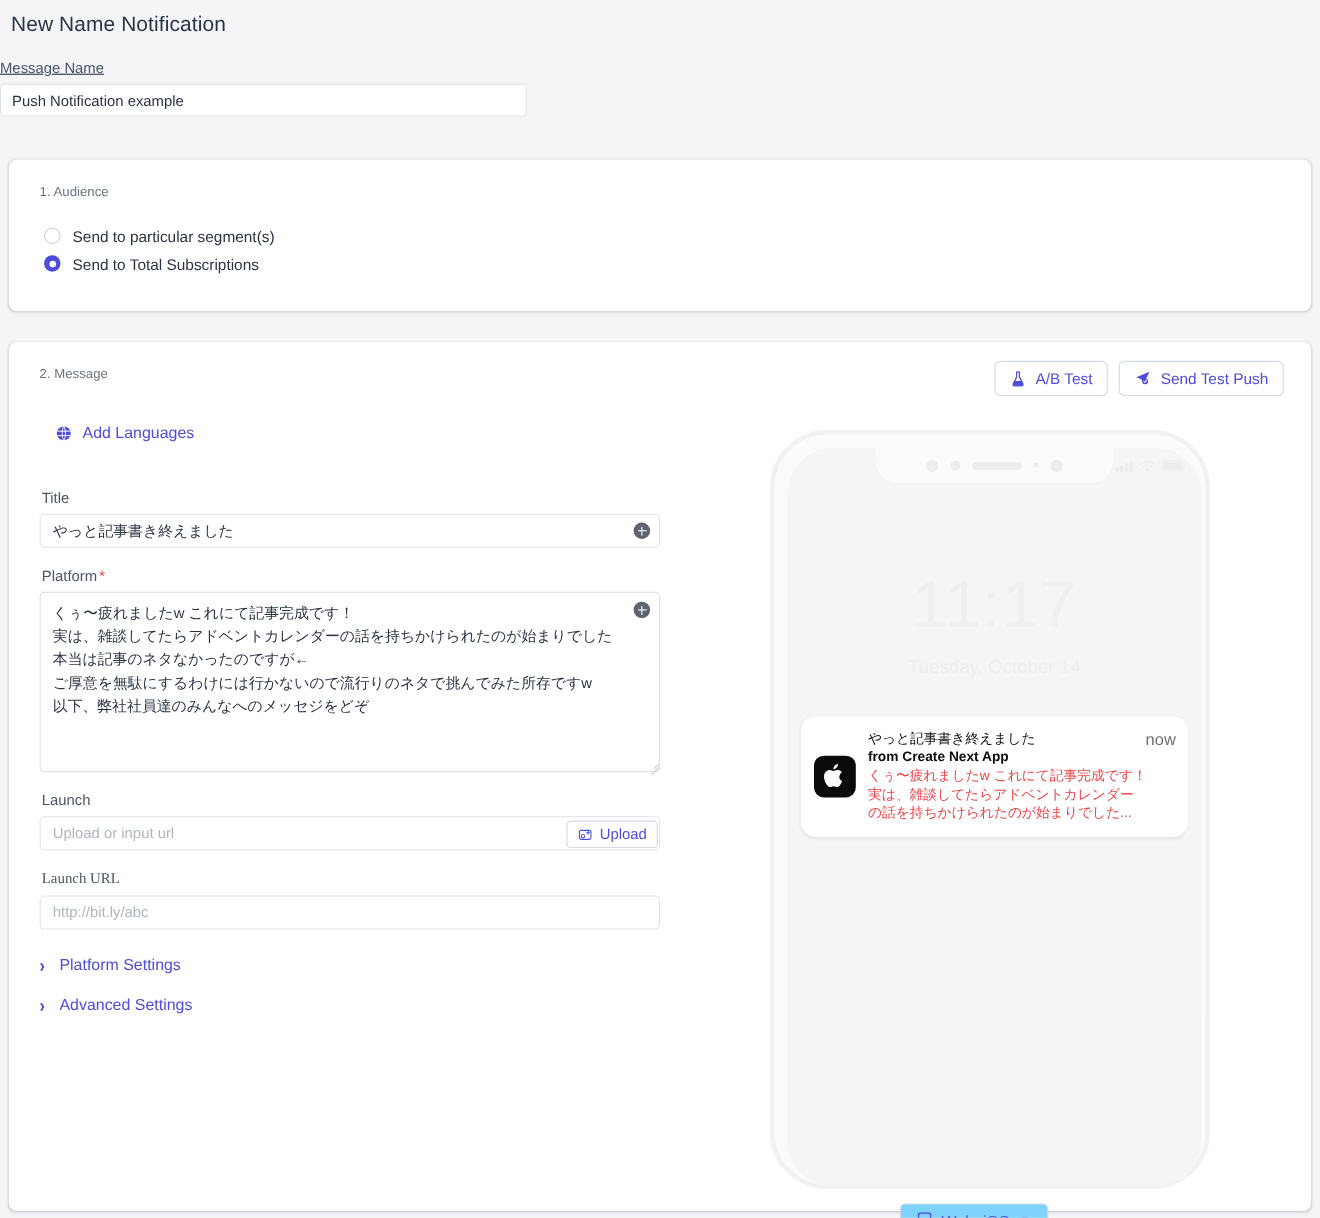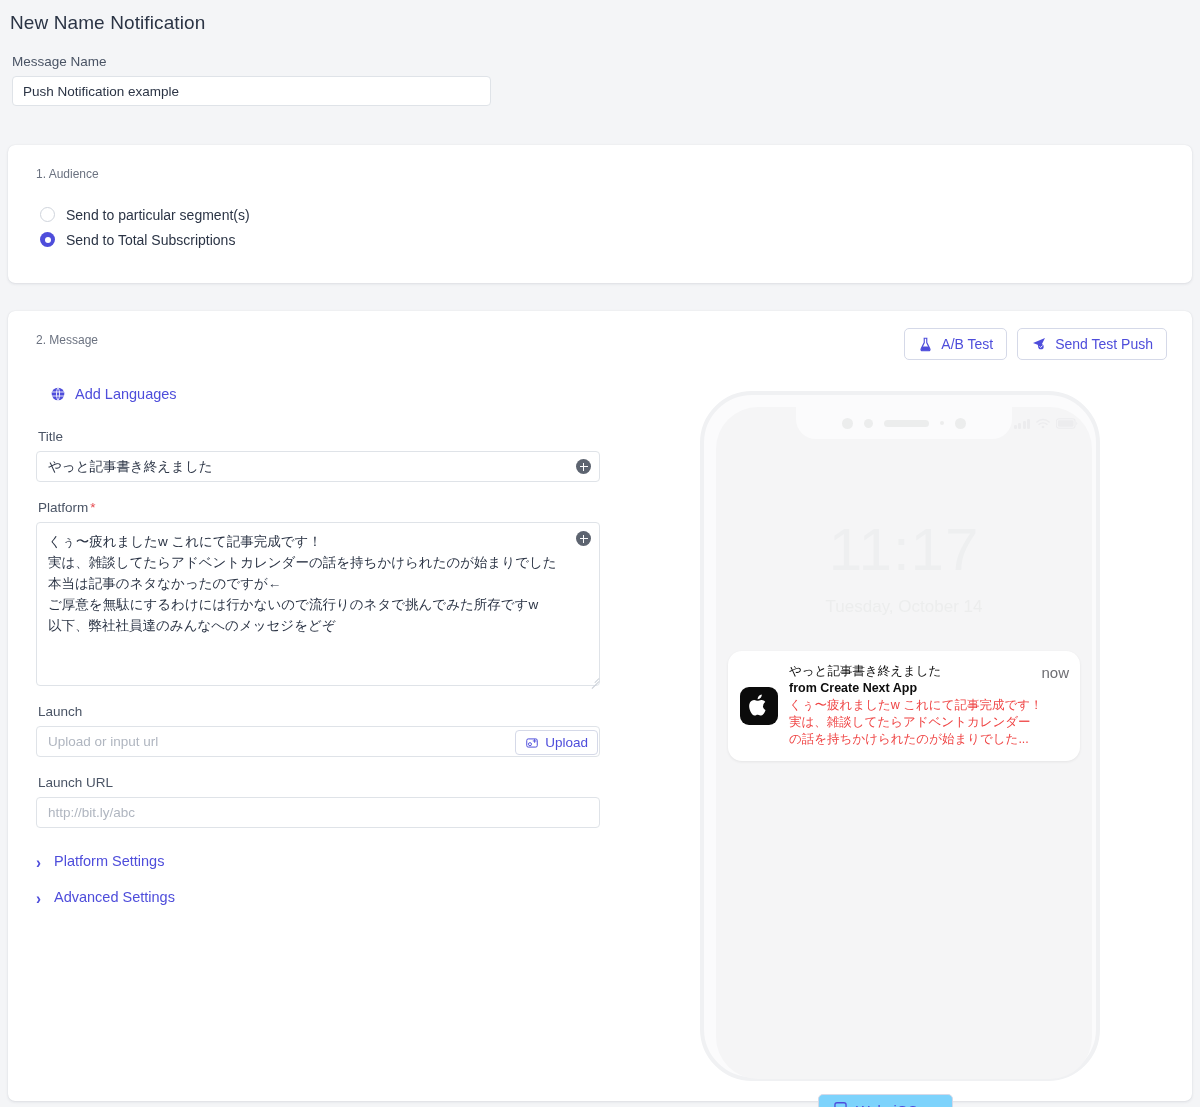--- a/index.html
+++ b/index.html
@@ -13,21 +13,21 @@
     position: relative;
   }
 
   
   .page-title {
     font-size: 19px;
     color: #2b3445;
     padding: 12px 0 0 10px;
     letter-spacing: .1px;
   }
-  .name-block { padding: 20px 0 0 12px; }
+  .name-block { padding: 20px 0 0 0; text-decoration: underline; }
   .field-label {
     font-size: 13.5px;
     color: #4a5465;
     margin-bottom: 7px;
   }
   .name-input {
     width: 479px; height: 30px;
     border: 1px solid #dfe3e8;
     border-radius: 4px;
     background: #fff;
@@ -100,21 +100,21 @@
 
   .add-lang {
     position:absolute; top: 75px; left: 42px;
     display:flex; align-items:center; gap:9px;
     color:#4e4ddb; font-size: 14.5px; cursor:pointer;
   }
 
   
   .form-col { position:absolute; top:118px; left:28px; width:566px; }
   .f-label {
-    font-size:13.5px; color:#4a5465; margin: 0 0 7px 2px;
+    font-size:13.5px; color:#4a5465; margin: 16px 0 7px 2px;
   }
   .req { color:#e5484d; margin-left:2px; }
   .inp-wrap { position:relative; }
   .t-input {
     width: 564px; height: 31px;
     border:1px solid #dfe3e8; border-radius:4px;
     background:#fff; font-size:13.5px; color:#2b3445;
     padding: 0 32px 0 11px;
     font-family: inherit; outline:none;
   }
@@ -338,21 +338,21 @@
       <button class="upload-btn">
         <svg width="14" height="14" viewBox="0 0 24 24">
           <rect x="3" y="5" width="18" height="14" rx="2.5" fill="none" stroke="#4e4ddb" stroke-width="1.7"></rect>
           <circle cx="8.5" cy="14" r="2.6" fill="none" stroke="#4e4ddb" stroke-width="1.6"></circle>
           <path d="M14 8.5h5M16.5 6v5" fill="none" stroke="#4e4ddb" stroke-width="1.6" stroke-linecap="round"></path>
         </svg>
         <span>Upload</span>
       </button>
     </div>
 
-    <div class="f-label" style="margin-top:18px;">Launch URL</div>
+    <div class="f-label" style="margin-top:18px;font-family:Liberation Serif, serif;">Launch URL</div>
     <div class="inp-wrap">
       <input class="t-input" placeholder="http://bit.ly/abc" style="">
     </div>
 
     <div class="disclosure" style="margin-top:25px;">
       <span class="chev">›</span>
       <span>Platform Settings</span>
     </div>
     <div class="disclosure" style="margin-top:20px;">
       <span class="chev">›</span>

